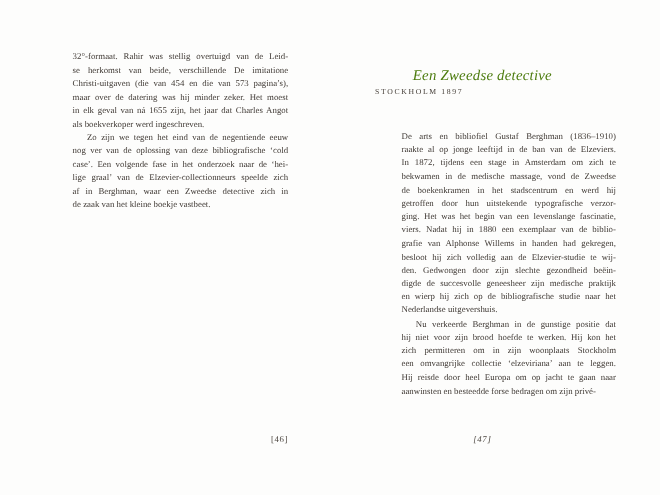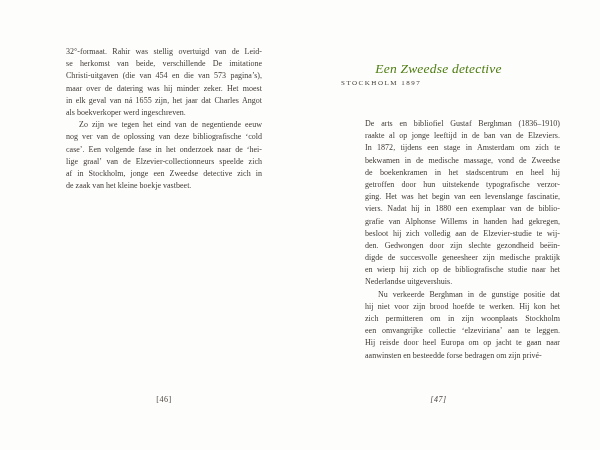--- a/index.html
+++ b/index.html
@@ -56,55 +56,55 @@
     color: #4d7c0f;
   }
   .page-number {
     position: absolute;
     top: 395px;
     text-align: center;
     font-size: 8px;
     letter-spacing: 0.6px;
     color: #4a443e;
   }
-  .page-number.left  { left: 66px;  width: 196px; }
+  .page-number.left  { left: 66px;  width: 196px; text-align: right; }
   .page-number.right { left: 341px; width: 195px; font-style: italic; }
 </style>
 </head>
 <body>
 
 <div class="spread">
 
   <div class="page-text left-text">
       <div class="line"><span>32°-formaat. Rahir was stellig overtuigd van de Leid-</span></div>
       <div class="line"><span>se herkomst van beide, verschillende </span><span class="it">De imitatione</span></div>
       <div class="line"><span class="it">Christi</span><span>-uitgaven (die van 454 en die van 573 pagina’s),</span></div>
       <div class="line"><span>maar over de datering was hij minder zeker. Het moest</span></div>
       <div class="line"><span>in elk geval van ná 1655 zijn, het jaar dat Charles Angot</span></div>
       <div class="line last"><span>als boekverkoper werd ingeschreven.</span></div>
       <div class="line indent"><span>Zo zijn we tegen het eind van de negentiende eeuw</span></div>
       <div class="line"><span>nog ver van de oplossing van deze bibliografische ‘cold</span></div>
       <div class="line"><span>case’. Een volgende fase in het onderzoek naar de ‘hei-</span></div>
       <div class="line"><span>lige graal’ van de Elzevier-collectionneurs speelde zich</span></div>
-      <div class="line"><span>af in Stockholm, jonge een Zweedse detective zich in</span></div>
+      <div class="line"><span>af in Berghman, waar een Zweedse detective zich in</span></div>
       <div class="line last"><span>de zaak van het kleine boekje vastbeet.</span></div>
     </div>
 
   <div class="page-number left">[46]</div>
 
   <div class="chapter-label">stockholm 1897</div>
 
   <div class="chapter-title">Een Zweedse detective</div>
 
   <div class="page-text right-text">
       <div class="line"><span>De arts en bibliofiel Gustaf Berghman (1836–1910)</span></div>
       <div class="line"><span>raakte al op jonge leeftijd in de ban van de Elzeviers.</span></div>
       <div class="line"><span>In 1872, tijdens een stage in Amsterdam om zich te</span></div>
       <div class="line"><span>bekwamen in de medische massage, vond de Zweedse</span></div>
-      <div class="line"><span>de boekenkramen in het stadscentrum en heel hij</span></div>
+      <div class="line"><span>de boekenkramen in het stadscentrum en werd hij</span></div>
       <div class="line"><span>getroffen door hun uitstekende typografische verzor-</span></div>
       <div class="line"><span>ging. Het was het begin van een levenslange fascinatie,</span></div>
       <div class="line"><span>viers. Nadat hij in 1880 een exemplaar van de biblio-</span></div>
       <div class="line"><span>grafie van Alphonse Willems in handen had gekregen,</span></div>
       <div class="line"><span>besloot hij zich volledig aan de Elzevier-studie te wij-</span></div>
       <div class="line"><span>den. Gedwongen door zijn slechte gezondheid beëin-</span></div>
       <div class="line"><span>digde de succesvolle geneesheer zijn medische praktijk</span></div>
       <div class="line"><span>en wierp hij zich op de bibliografische studie naar het</span></div>
       <div class="line last"><span>Nederlandse uitgevershuis.</span></div>
       <div class="line indent"><span>Nu verkeerde Berghman in de gunstige positie dat</span></div>

